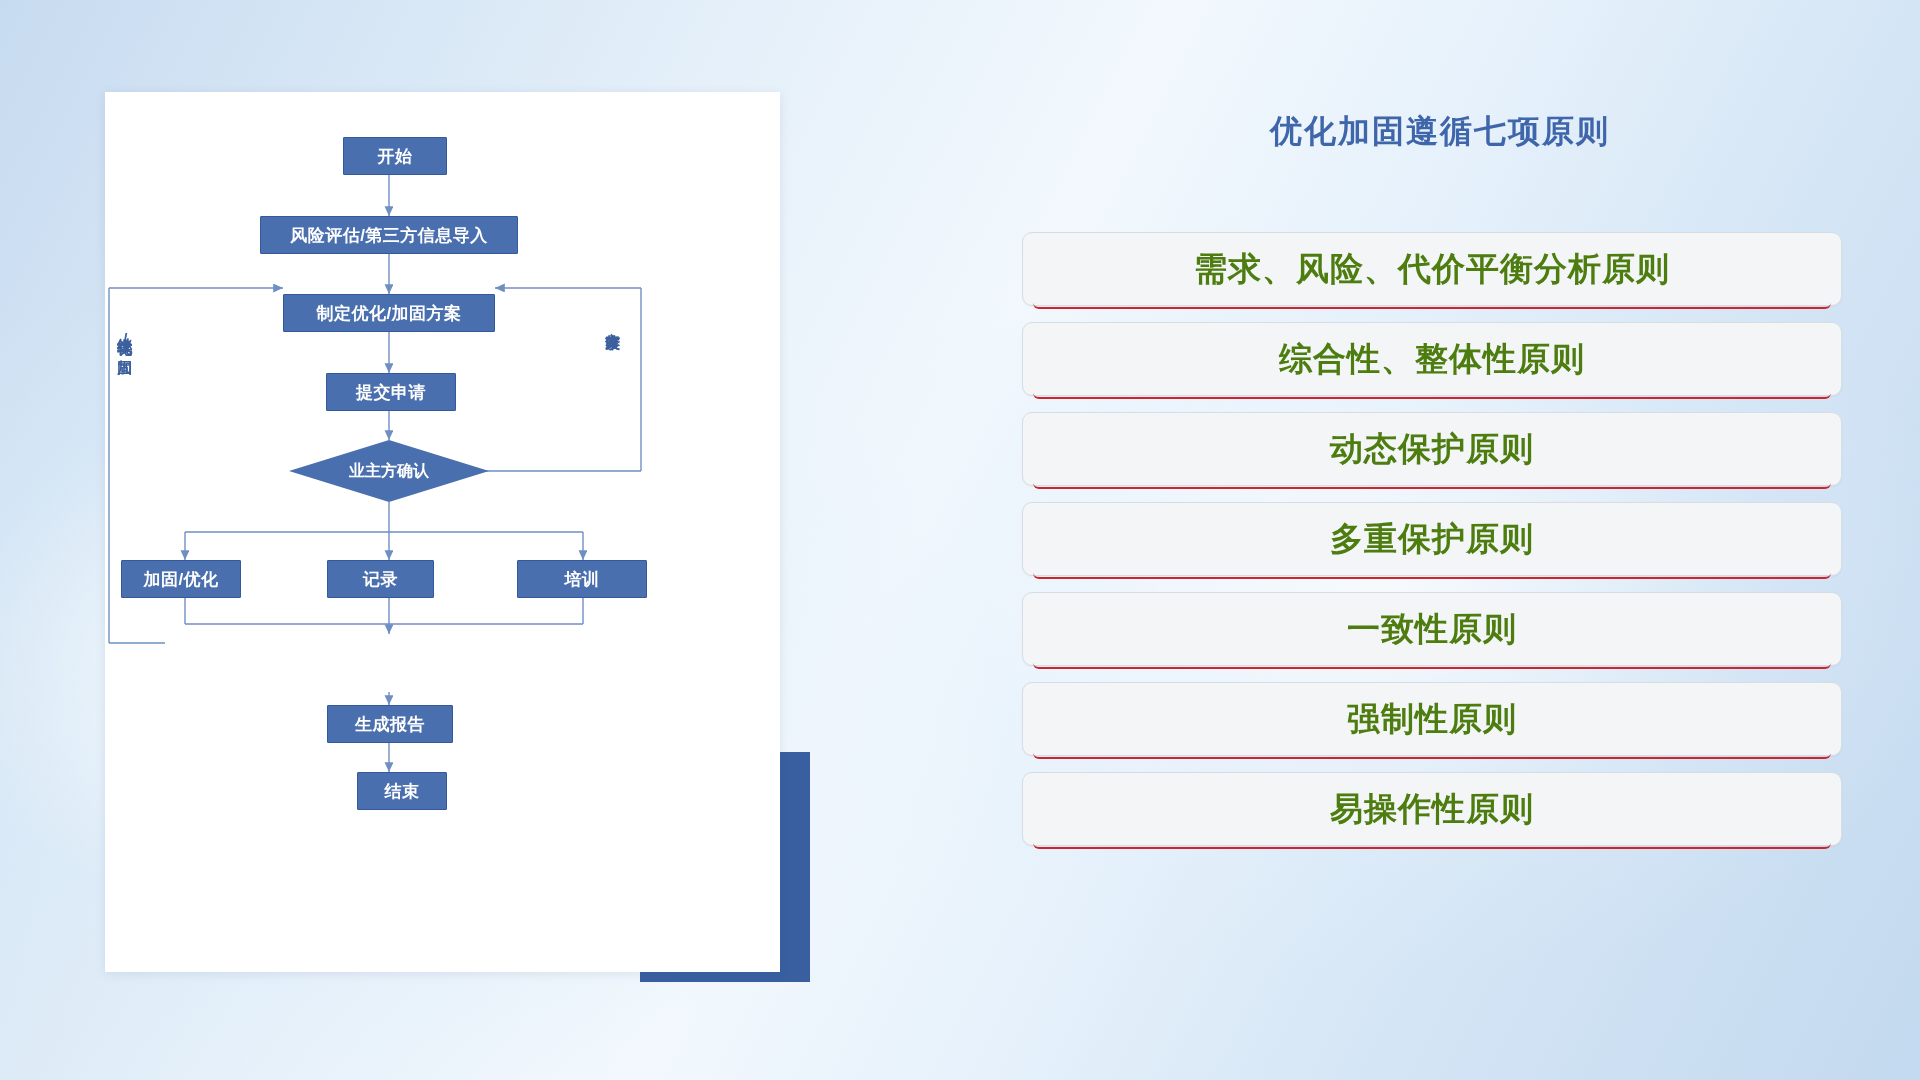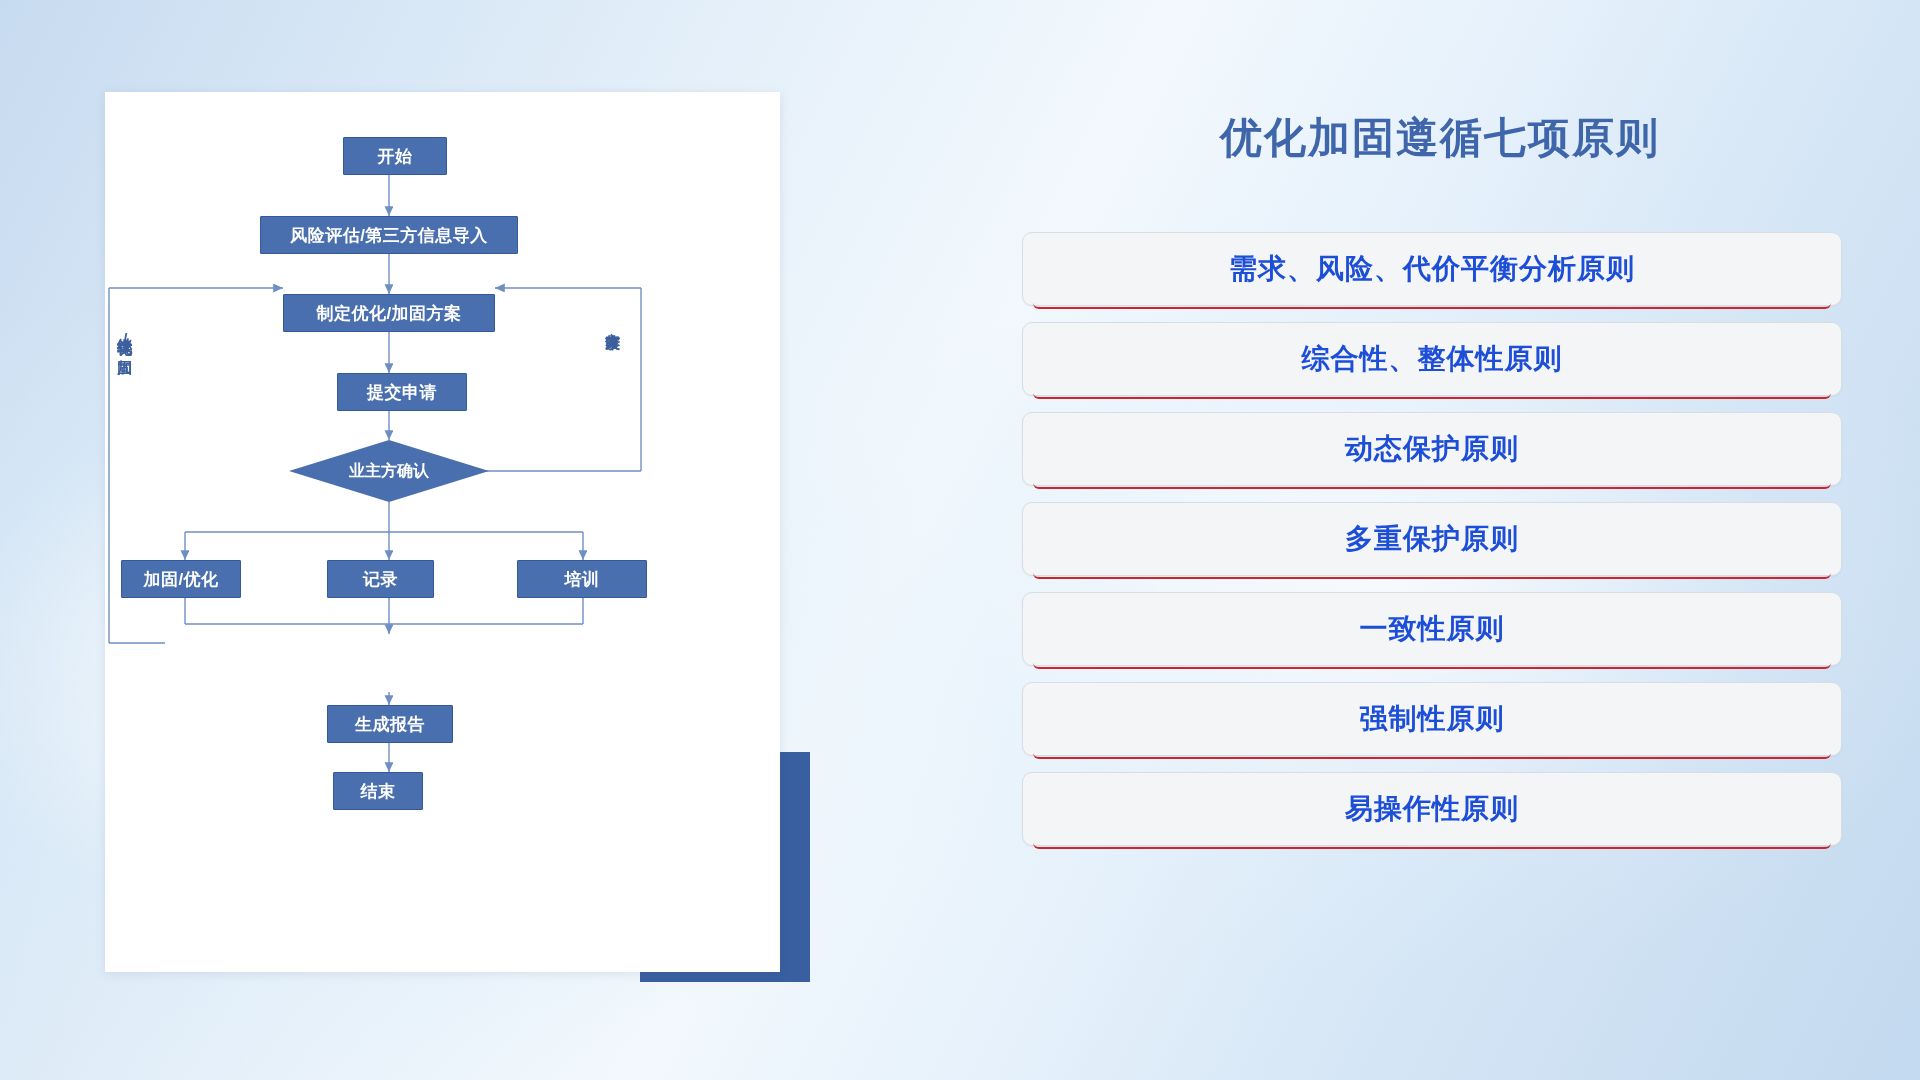--- a/index.html
+++ b/index.html
@@ -94,21 +94,21 @@
   }
   .flow svg { position: absolute; left: 0; top: 0; }
 
   
   .right-title {
     position: absolute;
     left: 1020px;
     top: 110px;
     width: 840px;
     text-align: center;
-    font-size: 42px;
+    font-size: 32px;
     font-weight: bold;
     color: #3f66ab;
     letter-spacing: 2px;
   }
   .bars {
     position: absolute;
     left: 1022px;
     top: 232px;
     width: 820px;
   }
@@ -128,23 +128,23 @@
     content: "";
     position: absolute;
     left: 10px;
     right: 10px;
     bottom: -4px;
     height: 4px;
     border-bottom: 2px solid #d0242c;
     border-radius: 0 0 8px 8px;
   }
   .bar-label {
-    font-size: 28px;
-    font-weight: bold;
-    color: #1d4ed8;
+    font-size: 33px;
+    font-weight: bold;
+    color: #4d7c0f;
     letter-spacing: 1px;
     font-family: Liberation Serif, serif;
   }
 </style>
 </head>
 <body>
 
 <div id="slide">
 
   <div class="shadow-block"></div>
@@ -202,21 +202,21 @@
       </div>
 
       <div class="node rect" style="left:155px; top:124px; width:258px;">
         <span>风险评估/第三方信息导入</span>
       </div>
 
       <div class="node rect" style="left:178px; top:202px; width:212px;">
         <span>制定优化/加固方案</span>
       </div>
 
-      <div class="node rect" style="left:232px; top:281px; width:130px;">
+      <div class="node rect" style="left:221px; top:281px; width:130px;">
         <span>提交申请</span>
       </div>
 
       <div class="diamond-wrap" style="left:184px; top:348px; width:200px; height:62px;">
         <div class="diamond-shape"></div>
         <span class="diamond-label">业主方确认</span>
       </div>
 
       <div class="node rect" style="left:16px; top:468px; width:120px;">
         <span>加固/优化</span>
@@ -228,21 +228,21 @@
 
       <div class="node rect" style="left:412px; top:468px; width:130px;">
         <span>培训</span>
       </div>
 
 
       <div class="node rect" style="left:222px; top:613px; width:126px;">
         <span>生成报告</span>
       </div>
 
-      <div class="node rect" style="left:228px; top:680px; width:90px;">
+      <div class="node rect" style="left:252px; top:680px; width:90px;">
         <span>结束</span>
       </div>
 
       <div class="side-label" style="left:12px; top:234px; height:130px;">继续优化/加固</div>
 
       <div class="side-label" style="left:500px; top:228px; height:110px;">方案修改</div>
 
     </div>
   </div>
 

